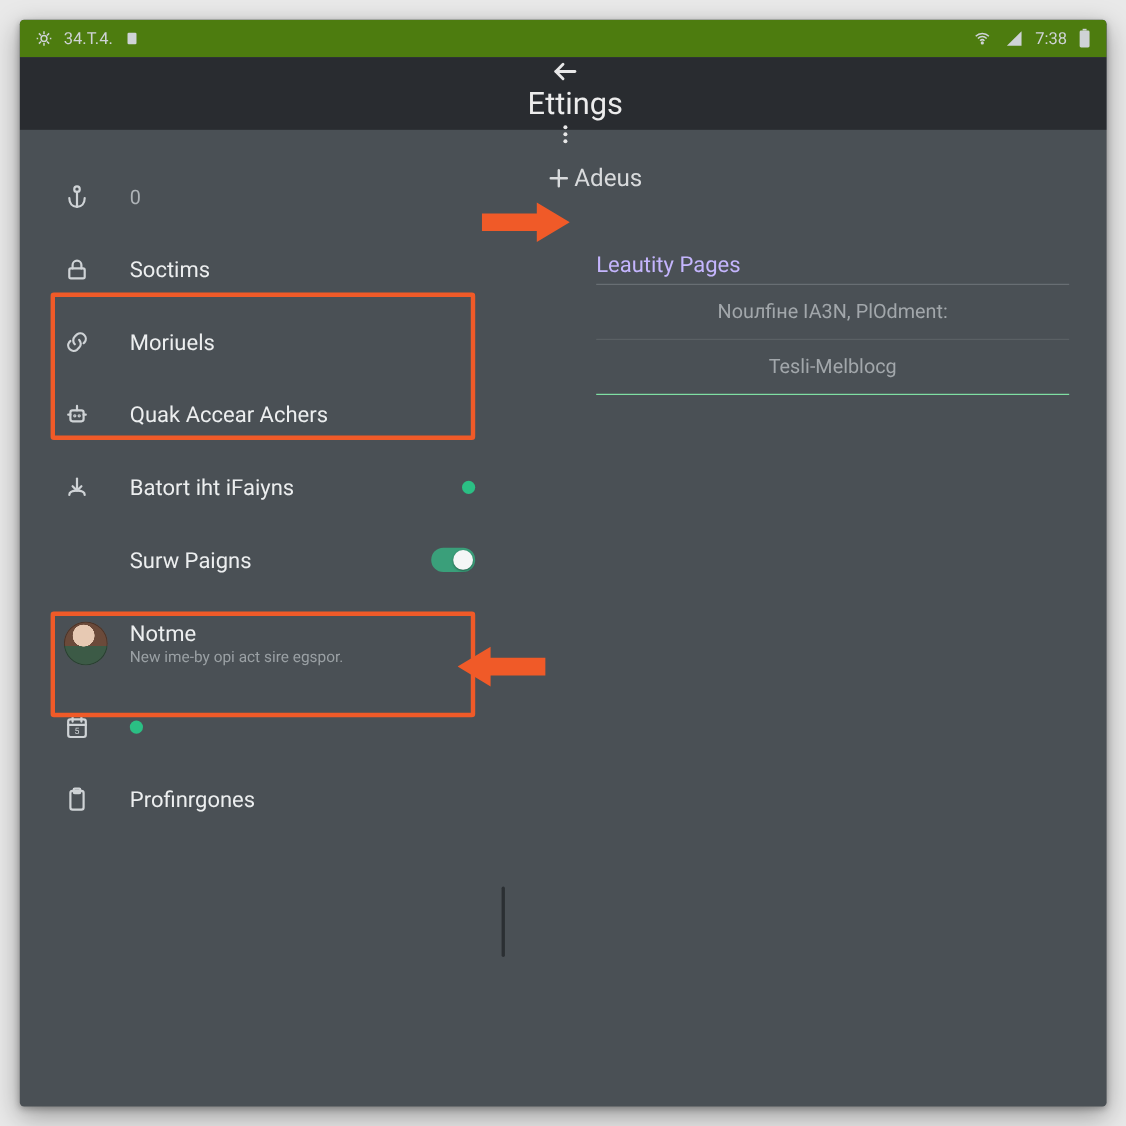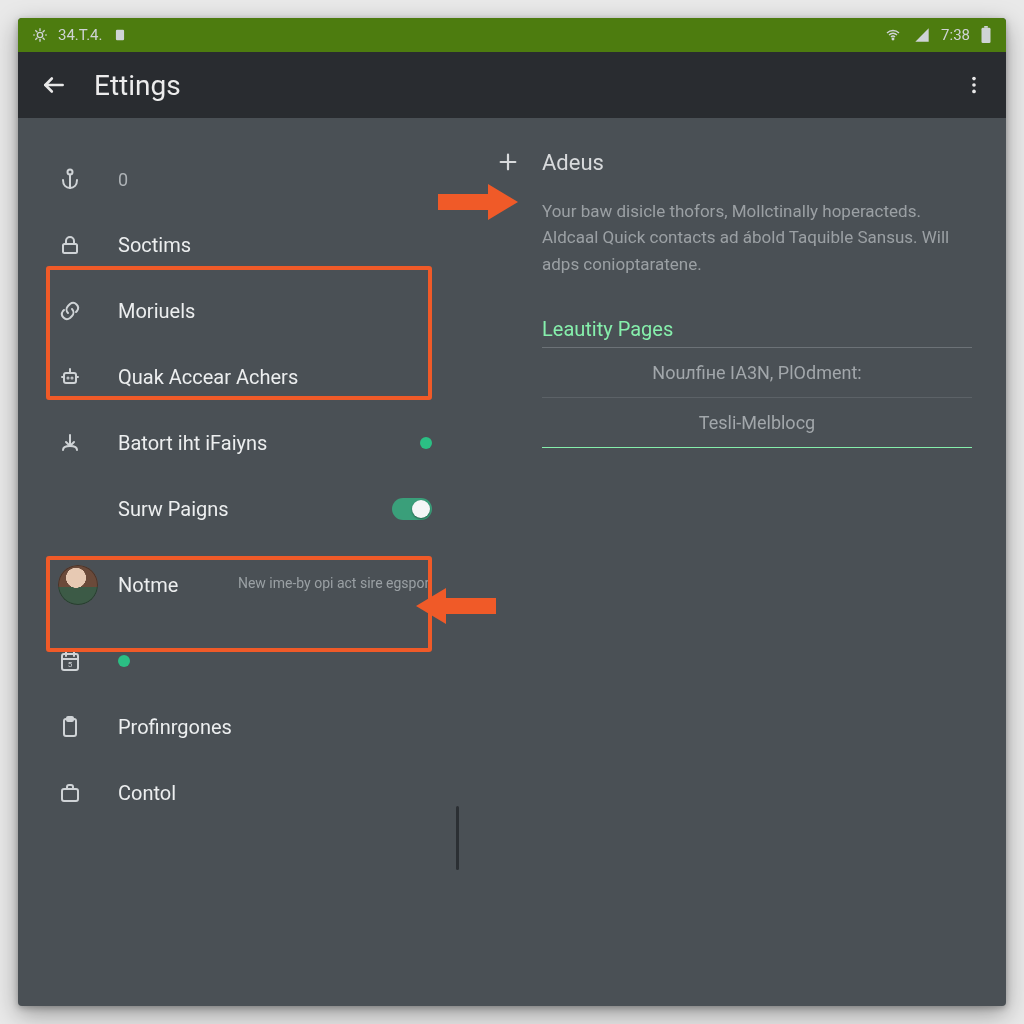--- a/index.html
+++ b/index.html
@@ -36,20 +36,21 @@
   .statusbar .left, .statusbar .right { display: flex; align-items: center; gap: 10px; }
   .sb-icon { display: inline-flex; align-items: center; }
 
   
   .appbar {
     height: 66px;
     background: #292c30;
     display: flex;
     align-items: center;
     padding: 0 10px 0 14px;
+    flex-direction: column;
   }
   .appbar-title {
     font-size: 28px;
     font-weight: 400;
     color: #ececec;
     margin-left: 18px;
   }
   .appbar-spacer { flex: 1; }
   .iconbtn { width: 44px; height: 44px; display: inline-flex; align-items: center; justify-content: center; border-radius: 50%; cursor: pointer; }
 
@@ -99,21 +100,21 @@
     font-size: 20px;
     color: #eceeef;
     flex: 1;
   }
   .nav-item .sublabel {
     font-size: 14px;
     color: #9aa0a4;
     margin-top: 2px;
     line-height: 1.2;
   }
-  .nav-item .label-wrap { display: flex; flex: 1; }
+  .nav-item .label-wrap { display: flex; flex-direction: column; flex: 1; }
   .nav-item.profile { height: 86px; }
   .nav-item.profile .icon-slot { width: 60px; }
   .avatar {
     width: 40px; height: 40px; border-radius: 50%;
     background: radial-gradient(circle at 45% 32%, #e7c9b3 0 28%, transparent 29%),
                 linear-gradient(180deg,#6b4a3a 0 55%, #3c5a46 55% 100%);
     box-shadow: 0 0 0 1px rgba(0,0,0,0.3) inset;
   }
   .trailing { display: flex; align-items: center; gap: 8px; color: #aeb3b7; font-size: 18px; }
   .dot {
@@ -147,40 +148,40 @@
 
   
   .arrow {
     position: absolute;
     pointer-events: none;
   }
   .arrow svg { display: block; }
 
   
   .add-row {
-    display: flex; align-items: center; gap: 20px;
+    display: flex; align-items: center; 
     height: 52px;
     color: #d8dadc;
     cursor: pointer;
   }
   .add-plus { width: 28px; display: flex; justify-content: center; }
   .add-title { font-size: 22px; }
   .desc {
     margin-top: 10px;
     margin-left: 48px;
     color: #9ba0a4;
     font-size: 17px;
     line-height: 1.55;
     max-width: 430px;
   }
   .section-title {
     margin-top: 40px;
     margin-left: 48px;
     font-size: 20px;
-    color: #86efac;
+    color: #c4b5fd;
     padding-bottom: 6px;
     border-bottom: 1px solid #6c7277;
     max-width: 430px;
   }
   .list-row {
     margin-left: 48px;
     max-width: 430px;
     height: 50px;
     display: flex; align-items: center;
     border-bottom: 1px solid #5c6267;
@@ -351,29 +352,20 @@
       <div class="nav-item">
         <span class="icon-slot">
           <svg width="24" height="24" viewBox="0 0 24 24" fill="none" stroke="#cfd3d6" stroke-width="2" stroke-linecap="round" stroke-linejoin="round">
               <rect x="6" y="4" width="12" height="17" rx="2"></rect>
               <rect x="9" y="2" width="6" height="4" rx="1"></rect>
             </svg>
         </span>
         <span class="label">Profinrgones</span>
       </div>
 
-      <div class="nav-item">
-        <span class="icon-slot">
-          <svg width="24" height="24" viewBox="0 0 24 24" fill="none" stroke="#cfd3d6" stroke-width="2" stroke-linecap="round" stroke-linejoin="round">
-              <rect x="4" y="8" width="16" height="12" rx="2"></rect>
-              <path d="M9 8V6a2 2 0 0 1 2-2h2a2 2 0 0 1 2 2v2"></path>
-            </svg>
-        </span>
-        <span class="label">Contol</span>
-      </div>
 
       <div class="callout-a"></div>
       <div class="callout-b"></div>
 
       <div class="arrow" style="left:398px; top:462px;">
         <svg width="80" height="52" viewBox="0 0 80 52">
           <polygon points="0,26 30,8 30,18 80,18 80,34 30,34 30,44" fill="#f05a28"></polygon>
         </svg>
       </div>
     </div>
@@ -389,21 +381,20 @@
         </span>
         <span class="add-title">Adeus</span>
       </div>
 
       <div class="arrow" style="left:-18px; top:60px;">
         <svg width="80" height="48" viewBox="0 0 80 48">
           <polygon points="80,24 50,6 50,16 0,16 0,32 50,32 50,42" fill="#f05a28"></polygon>
         </svg>
       </div>
 
-      <div class="desc">Your baw disicle thofors, Mollctinally hoperacteds. Aldcaal Quick contacts ad ábold Taquible Sansus. Will adps conioptaratene.</div>
 
       <div class="section-title">Leautity Pages</div>
 
       <div class="list-row">
         <span>Nouлfiнe IA3N, PlOdment:</span>
       </div>
       <div class="list-row">
         <span>Tesli-Melblocg</span>
       </div>
     </div>

